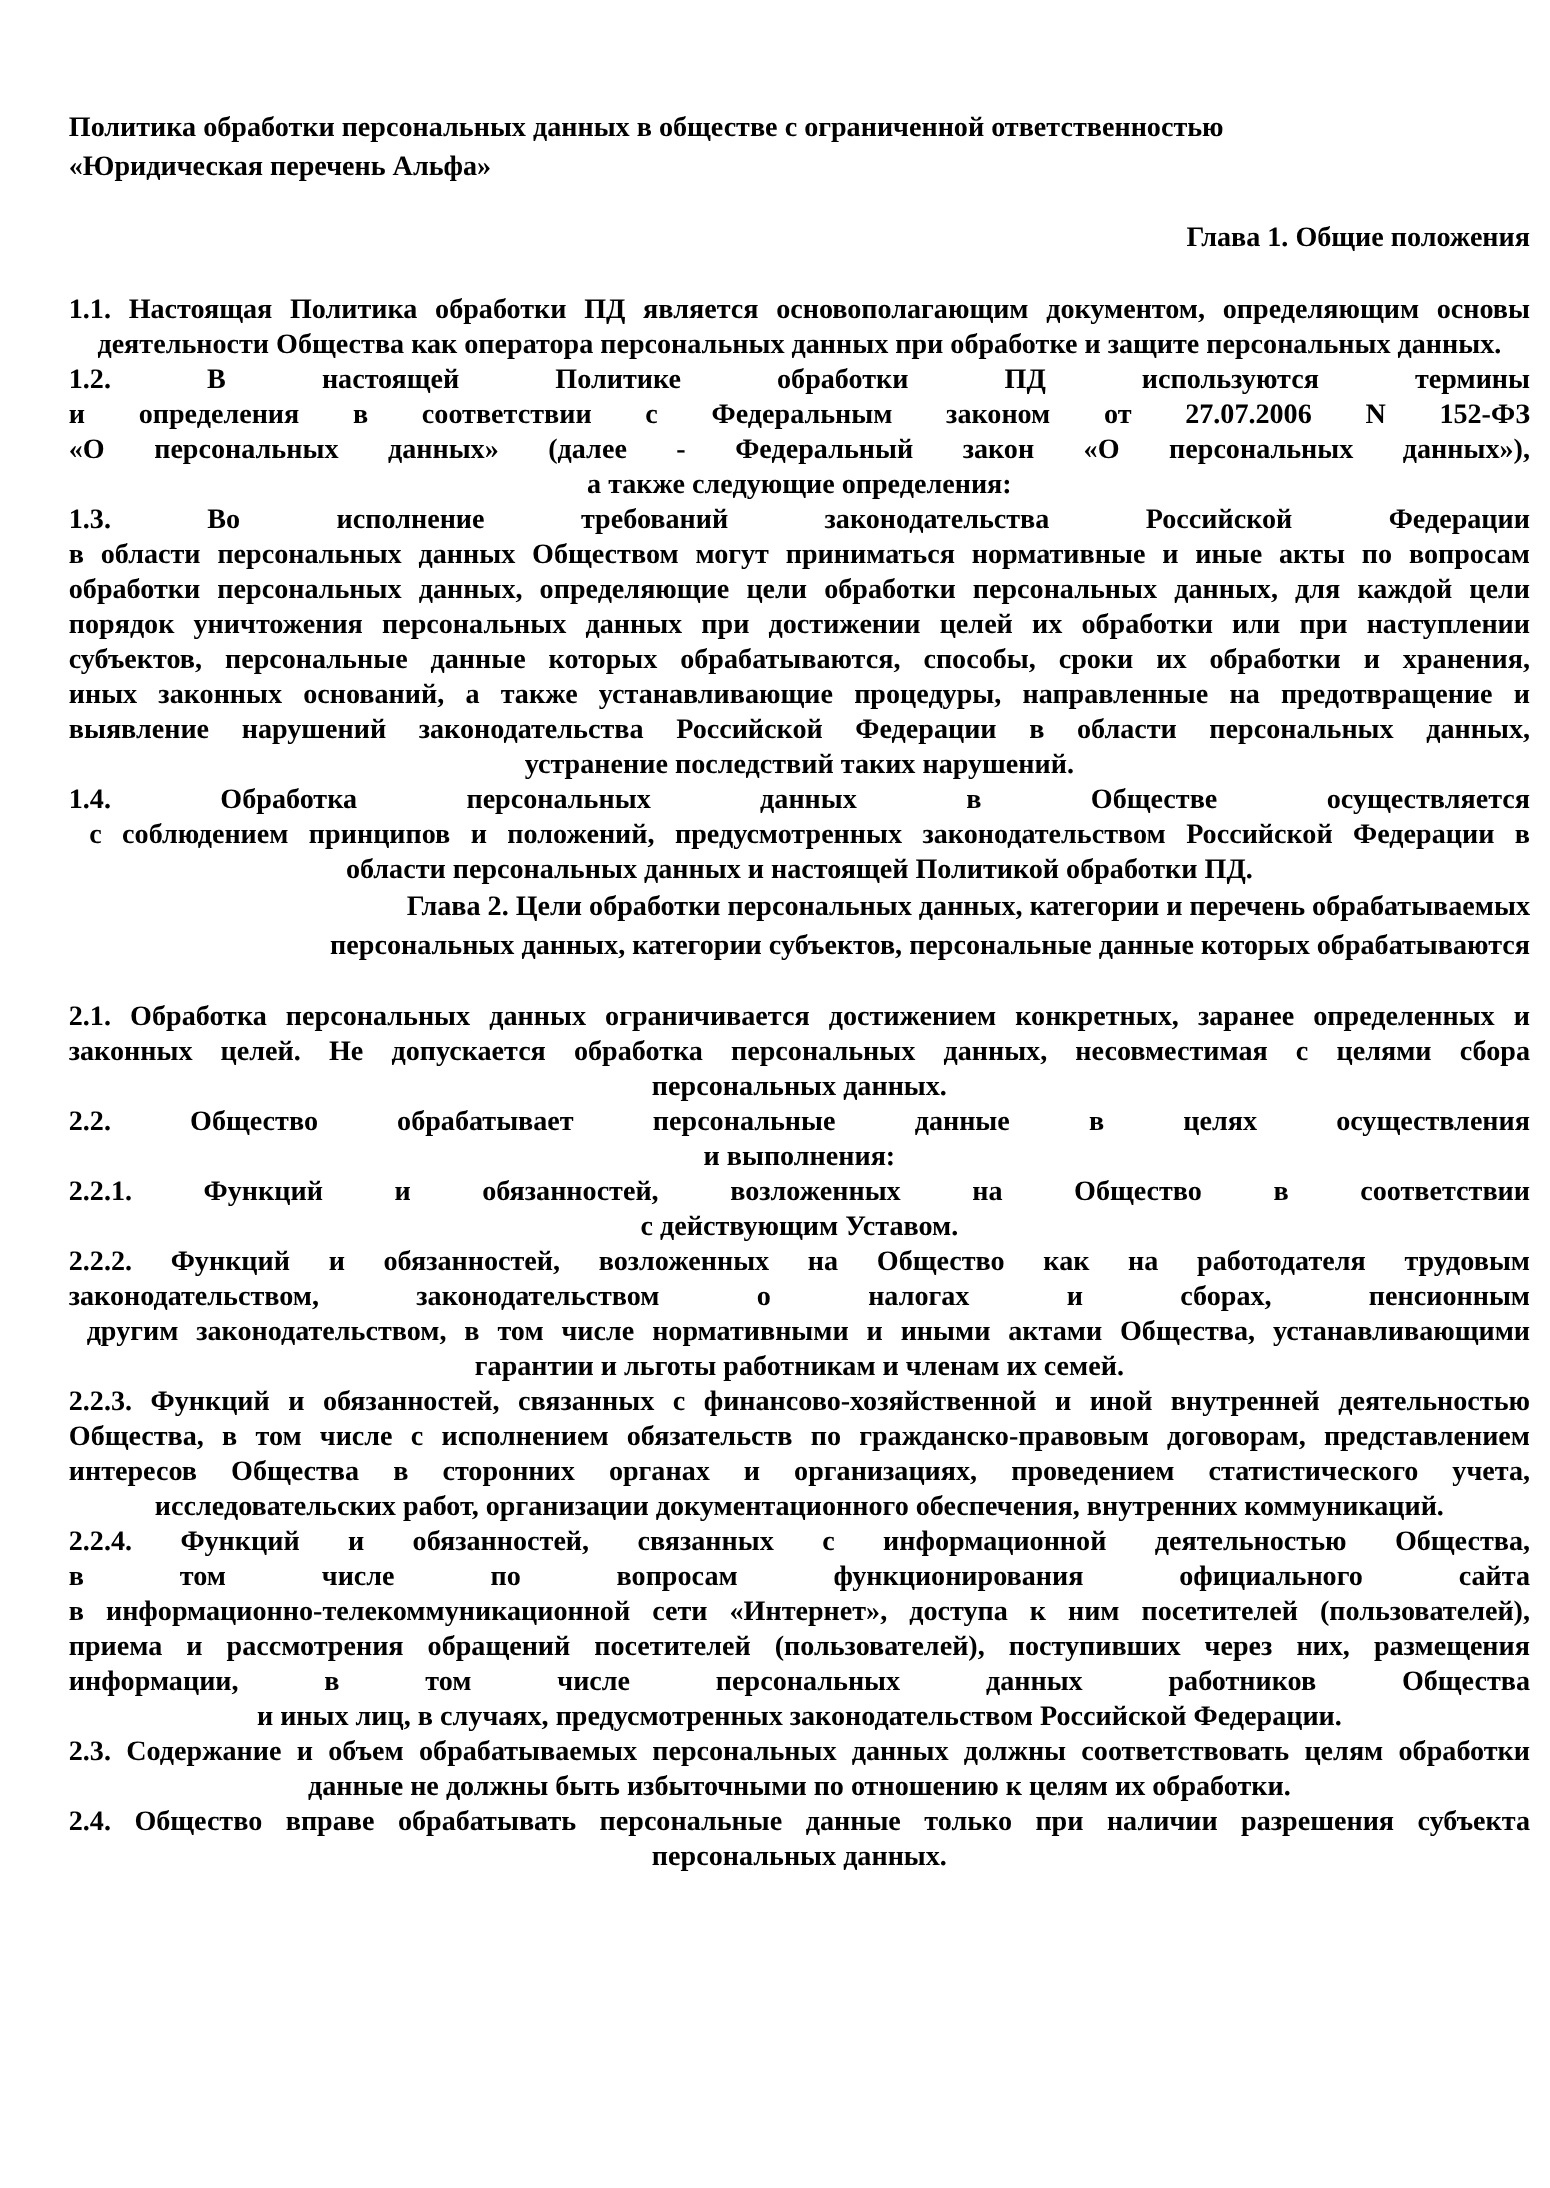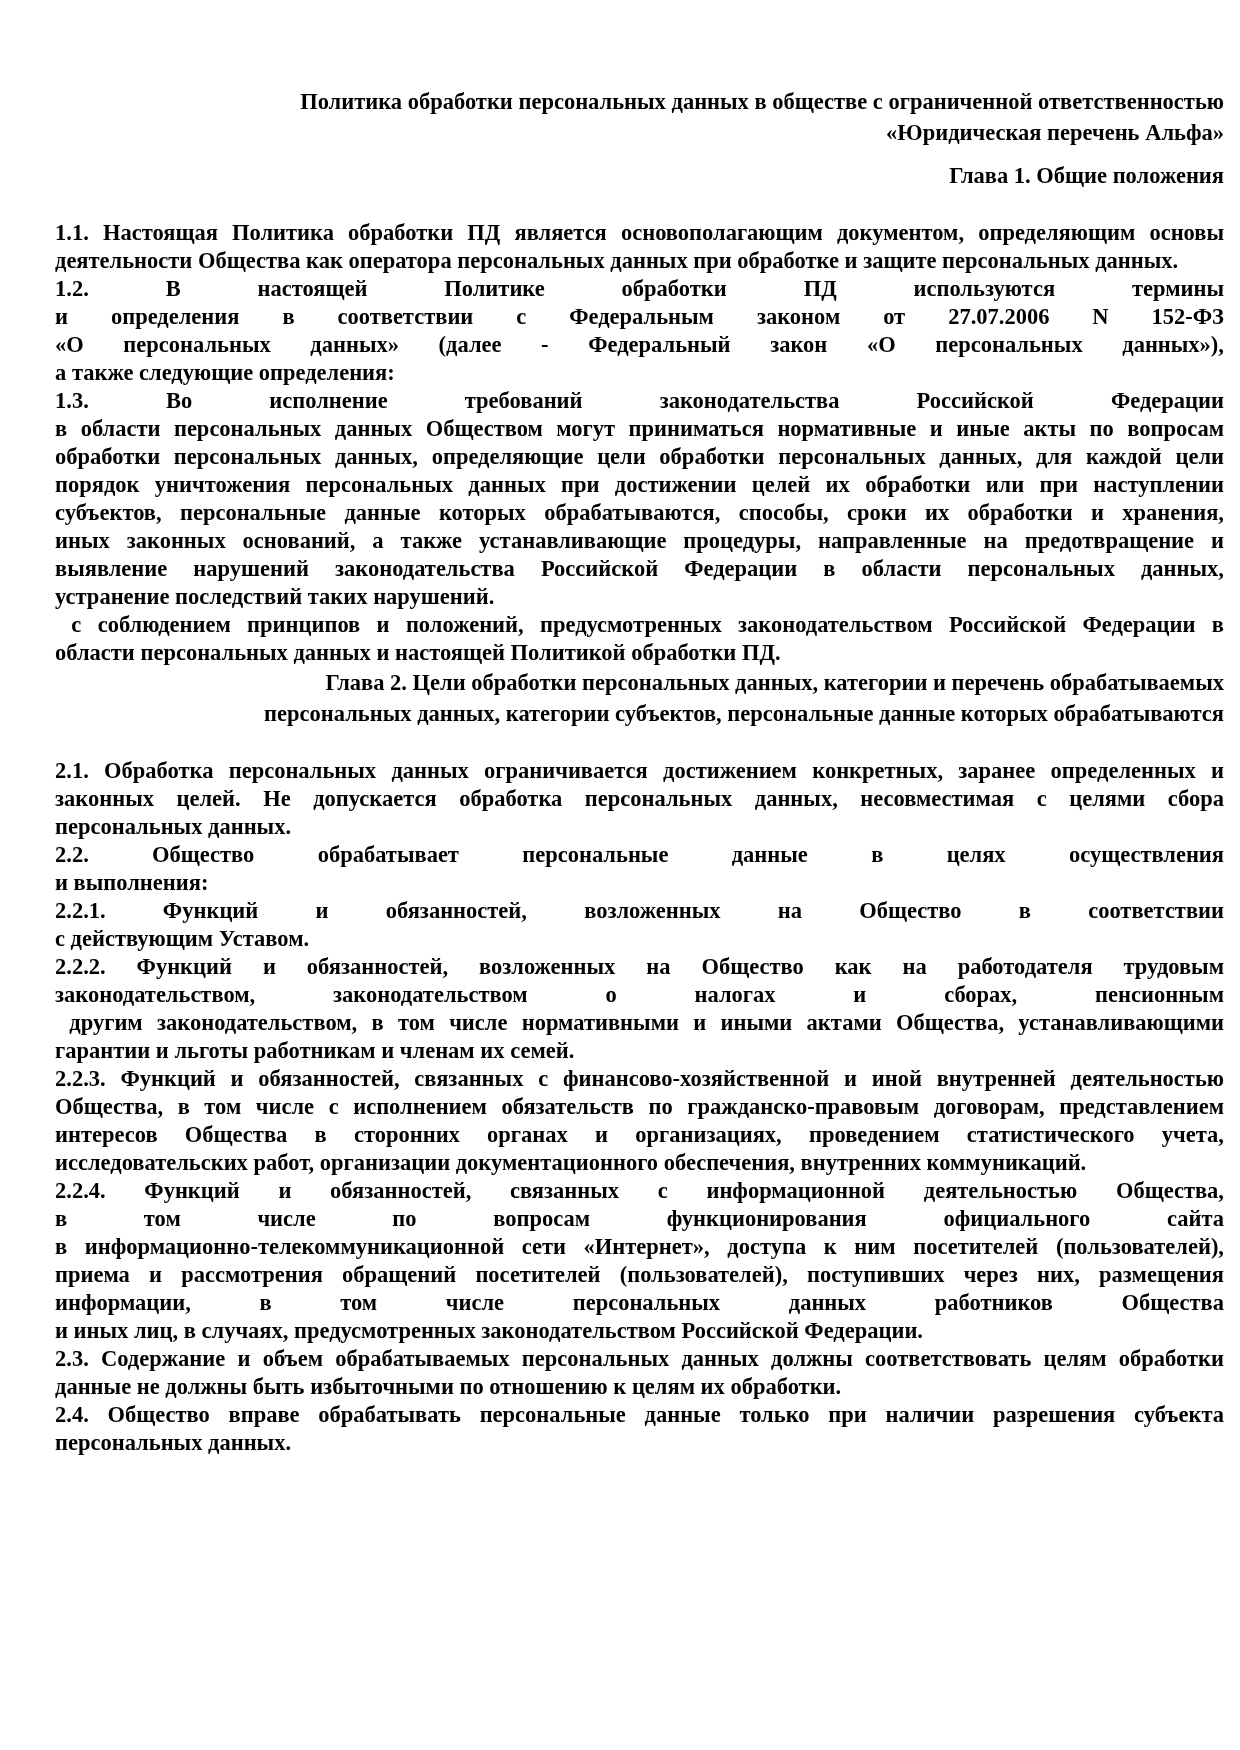--- a/index.html
+++ b/index.html
@@ -9,40 +9,40 @@
     font-family: "Liberation Serif", "DejaVu Serif", serif;
   }
   .page {
     box-sizing: border-box;
     width: 1240px; height: 1750px;
     padding: 86px 16px 40px 55px;
     overflow: hidden;
     background: #ffffff;
   }
   .title {
-    margin: 0 0 12px 0;
+    margin: 0 0 26px 0;
     font-size: 22.5px; line-height: 31px;
-    font-weight: bold; text-align: right;
+    font-weight: bold; text-align: left;
   }
   .title .hline { display: block; }
   .chapter-heading {
     margin: 0 0 28px 0;
     font-size: 22.5px; line-height: 31px;
     font-weight: bold; text-align: right;
   }
   .chapter-heading .hline { display: block; }
   .section-gap { }
   .para { margin: 0; }
   .tline {
     font-size: 22.5px; line-height: 28px;
     white-space: normal;
     font-weight: bold;
   }
   .jline { text-align: justify; text-align-last: justify; }
-  .eline { text-align: left; }
+  .eline { text-align: center; }
 </style>
 </head>
 <body>
 
 <div class="page">
 
   <h1 class="title">
     <span class="hline">Политика обработки персональных данных в обществе с ограниченной ответственностью</span>
     <span class="hline">«Юридическая перечень Альфа»</span>
   </h1>
@@ -66,20 +66,21 @@
           <div class="tline jline">1.3. Во исполнение требований законодательства Российской Федерации</div>
           <div class="tline jline">в области персональных данных Обществом могут приниматься нормативные и иные акты по вопросам</div>
           <div class="tline jline">обработки персональных данных, определяющие цели обработки персональных данных, для каждой цели</div>
           <div class="tline jline">порядок уничтожения персональных данных при достижении целей их обработки или при наступлении</div>
           <div class="tline jline">субъектов, персональные данные которых обрабатываются, способы, сроки их обработки и хранения,</div>
           <div class="tline jline">иных законных оснований, а также устанавливающие процедуры, направленные на предотвращение и</div>
           <div class="tline jline">выявление нарушений законодательства Российской Федерации в области персональных данных,</div>
           <div class="tline eline">устранение последствий таких нарушений.</div>
         </div>
         <div class="para">
+          <div class="tline jline">1.4. Обработка персональных данных в Обществе осуществляется</div>
           <div class="tline jline">&nbsp;с соблюдением принципов и положений, предусмотренных законодательством Российской Федерации в</div>
           <div class="tline eline">области персональных данных и настоящей Политикой обработки ПД.</div>
         </div>
       </div>
   </div>
 
   <div class="section section-gap">
     <div class="chapter-heading">
       <span class="hline">Глава 2. Цели обработки персональных данных, категории и перечень обрабатываемых</span>
       <span class="hline">персональных данных, категории субъектов, персональные данные которых обрабатываются</span>

